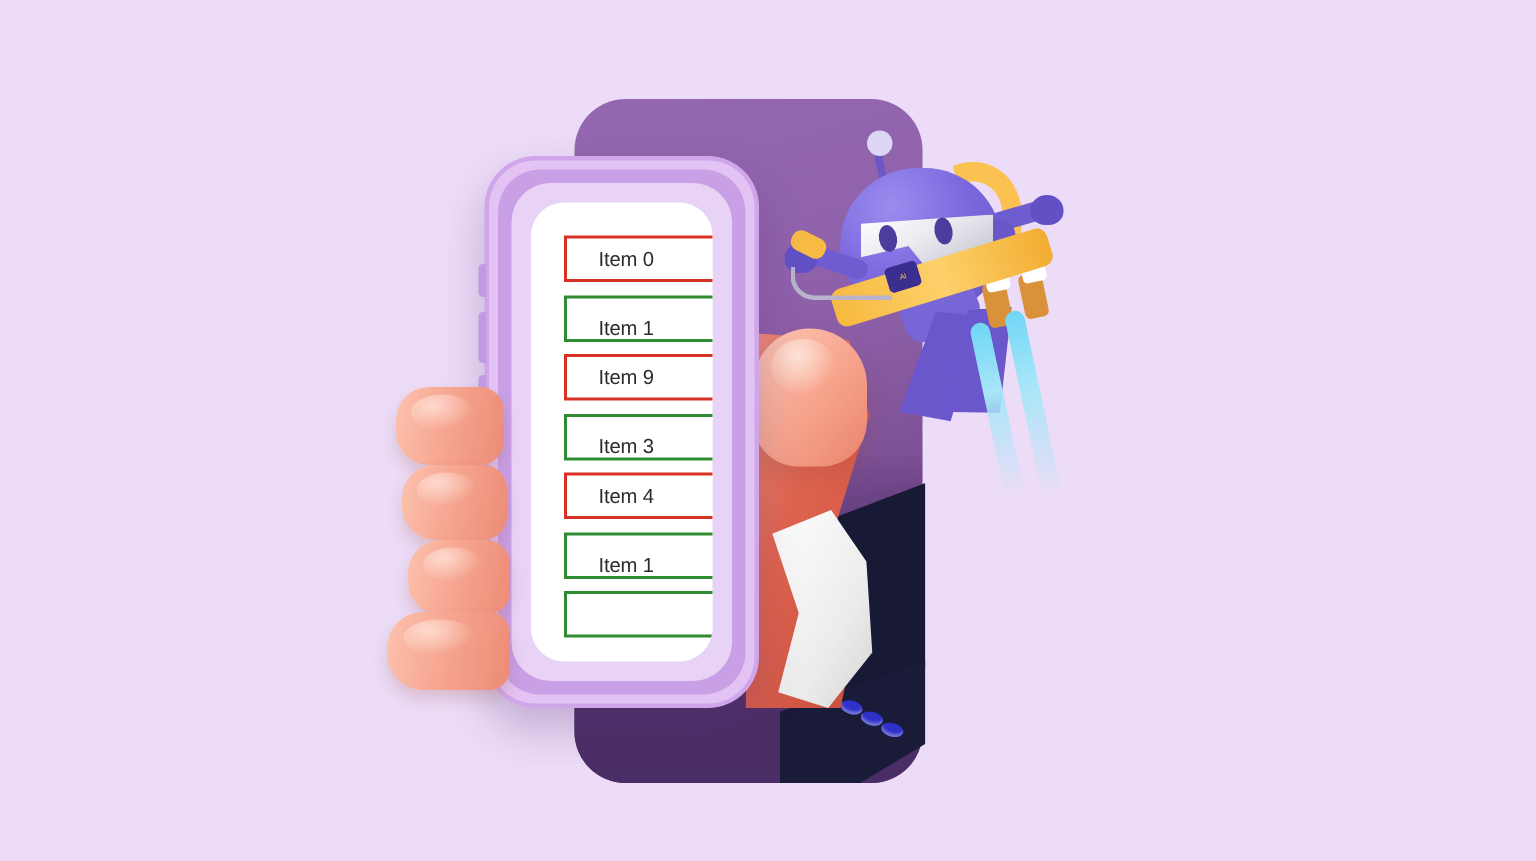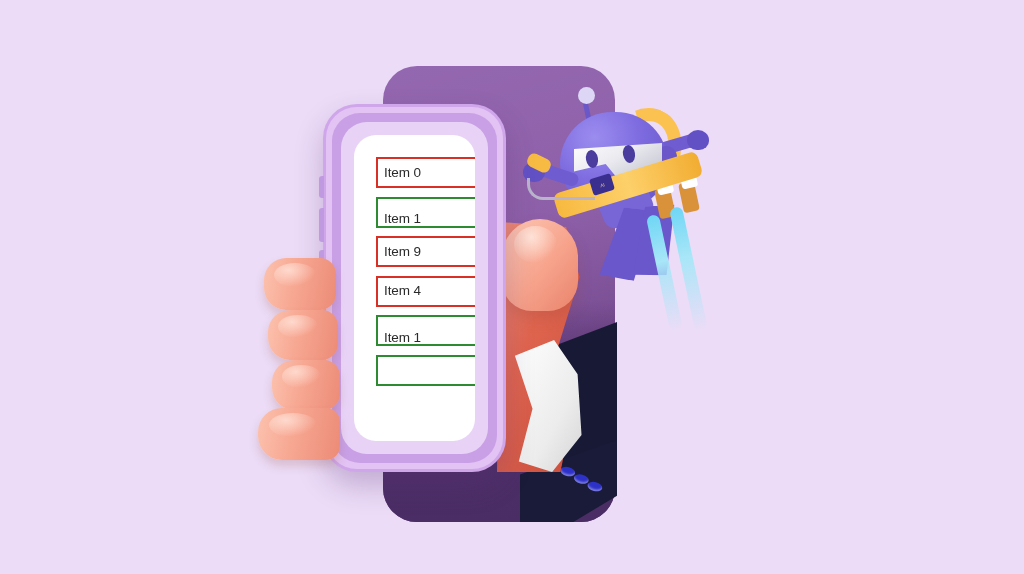--- a/index.html
+++ b/index.html
@@ -111,21 +111,21 @@
 
   
   .list{
     position:absolute; left:22px; top:22px; right:8px;
     display:flex; flex-direction:column; gap:8.5px;
   }
   .row{ position:relative; height:31px; }
   .row .box{
     position:absolute; left:0; top:0; width:131px; height:31px;
     border:2px solid #d93025; background:#fff;
-    display:flex; align-items:center; padding-left:6px;
+    display:flex; align-items:center; padding-left:21px;
   }
   .row.up .box{ border-color:#2e8b32;align-items:flex-end; }
   .row .label{
     font-size:13.5px; color:#2b2b2b; letter-spacing:-.1px; line-height:1;
   }
 
   
   .robot{ position:absolute; left:515px; top:80px; width:230px; height:225px; }
   .r-antenna{
     position:absolute; left:70px; top:22px; width:5px; height:22px;
@@ -286,20 +286,25 @@
                 <div class="row up">
                   <div class="box">
                     <span class="label">Item 1</span>
                   </div>
                 </div>
                 <div class="row down">
                   <div class="box">
                     <span class="label">Item 9</span>
                   </div>
                 </div>
+                <div class="row up">
+                  <div class="box">
+                    <span class="label">Item 3</span>
+                  </div>
+                </div>
                 <div class="row down">
                   <div class="box">
                     <span class="label">Item 4</span>
                   </div>
                 </div>
                 <div class="row up">
                   <div class="box">
                     <span class="label">Item 1</span>
                   </div>
                 </div>

